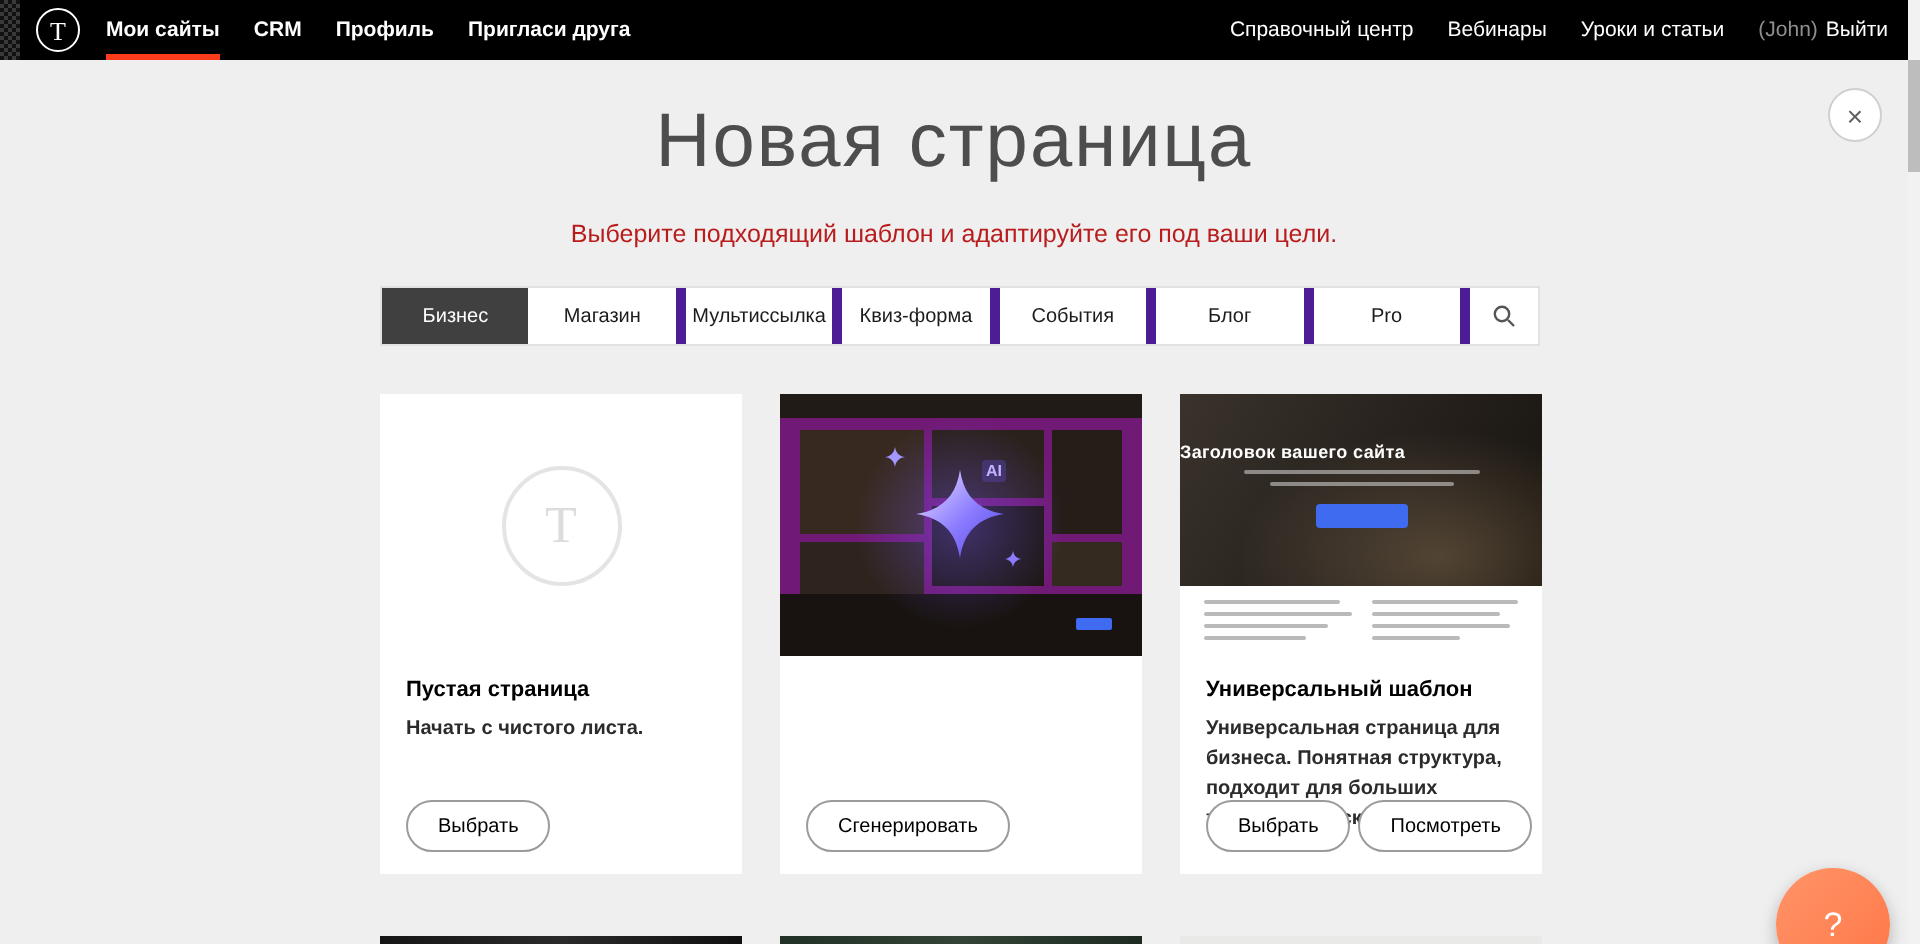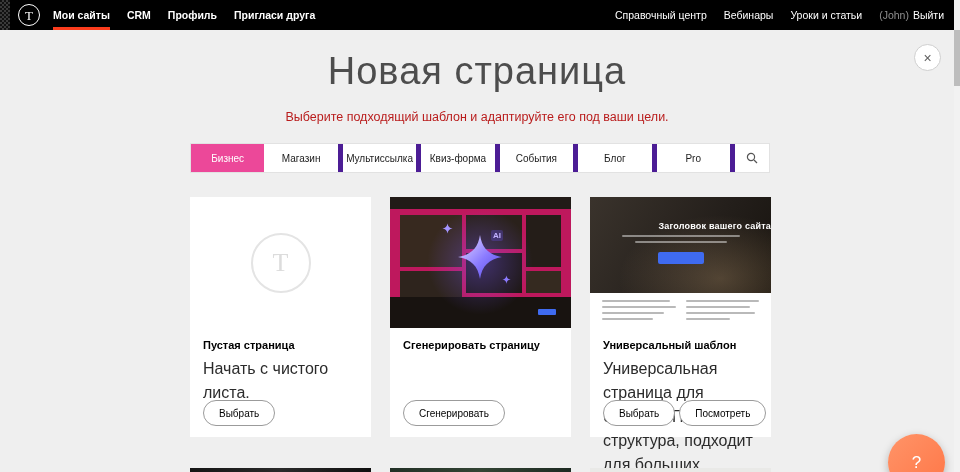--- a/index.html
+++ b/index.html
@@ -36,56 +36,56 @@
   .page-title { position:absolute; left:0; top:20px; width:954px; text-align:center;
     font-size:38px; font-weight:300; color:#4d4d4d; letter-spacing:1px; }
   .page-subtitle { position:absolute; left:0; top:80px; width:954px; text-align:center;
     font-size:12.5px; color:#b91c1c; }
 
   
   .tabs { position:absolute; left:190px; top:113px; width:580px; height:30px; display:flex;
     background:#fff; border:1px solid #e2e2e2; }
   .tab { flex:1; display:flex; align-items:center; justify-content:center; font-size:10px; color:#1c1c1c;
     border-right:5px solid #4c1d95; cursor:pointer; white-space:nowrap; }
-  .tab.active { background:#ec4899; color:#fff; border-right:none; }
+  .tab.active { background:#404040; color:#fff; border-right:none; }
   .search-cell { flex:0 0 34px; display:flex; align-items:center; justify-content:center; cursor:pointer; }
 
   
   .card { position:absolute; top:167px; width:181px; height:240px; background:#fff; }
   .card-media { position:relative; height:131px; overflow:hidden; }
   .card-body { padding:11px 13px 0; }
   .card-title { font-size:11px; font-weight:bold; color:#000; margin-bottom:6px; }
-  .card-desc { font-size:16px; color:#2b2b2b; line-height:1.5; }
+  .card-desc { font-size:10px; color:#2b2b2b; line-height:1.5;font-weight:bold; }
   .card-actions { position:absolute; left:13px; bottom:11px; display:flex; gap:4px; }
   .pill-btn { height:26px; padding:0 15px; border:1px solid #9b9b9b; border-radius:16px; background:#fff;
     font-size:10px; color:#000; display:flex; align-items:center; cursor:pointer; font-family:inherit; white-space:nowrap; }
 
   
   .ghost-circle { position:absolute; left:50%; top:50%; transform:translate(-50%,-50%);
     width:60px; height:60px; border:2px solid #e4e4e4; border-radius:50%;
     display:flex; align-items:center; justify-content:center; }
   .ghost-circle span { font-family:"Liberation Serif", serif; font-size:26px; color:#dcdcdc; line-height:1; }
 
   
-  .gen-media { background:#be185d;padding-left:24px; }
+  .gen-media { background:#701a75;padding-left:24px; }
   .gb { position:absolute; }
   .glow { position:absolute; left:30px; top:5px; width:120px; height:120px;
     background:radial-gradient(circle, rgba(124,92,255,.38), rgba(124,92,255,0) 62%); }
   .star-main { position:absolute; left:66px; top:36px; }
   .star-s1 { position:absolute; left:52px; top:26px; }
   .star-s2 { position:absolute; left:112px; top:78px; }
   .ai-badge { position:absolute; left:101px; top:33px; font-size:8px; font-weight:bold; color:#c3b3ff;
     background:rgba(94,74,210,.35); border-radius:2px; padding:0 2px; line-height:11px; }
 
   
   .preview-hero { position:relative; height:96px;
     background:linear-gradient(120deg,#3a332c,#241f1b 60%,#17130e); }
   .preview-hero::before { content:""; position:absolute; inset:0;
     background:radial-gradient(ellipse at 72% 85%, rgba(214,176,128,.28), transparent 55%); }
-  .preview-heading { position:relative; padding-top:24px; text-align:right; color:#fff;
+  .preview-heading { position:relative; padding-top:24px; text-align:left; color:#fff;
     font-size:9px; font-weight:bold; letter-spacing:.2px; }
   .hero-bar { position:relative; height:2px; background:rgba(255,255,255,.45); border-radius:1px; margin:4px auto 0; }
   .hero-btn { position:relative; width:46px; height:12px; border-radius:2px; background:#3f6bf0; margin:9px auto 0; }
   .preview-body { height:35px; background:#fff; display:flex; gap:10px; padding:7px 12px 0; }
   .pcol { flex:1; }
   .tbar { height:2px; background:#b9b9b9; border-radius:1px; margin-bottom:4px; }
 
   
   .strip { position:absolute; top:438px; width:181px; height:8px; }
   .strip-1 { background:linear-gradient(90deg,#151515,#2a2a2a,#101010); }
@@ -193,21 +193,20 @@
         </svg>
         <svg class="star-s1" width="11" height="11" viewBox="0 0 48 48">
           <path d="M24 2 C26 15 33 22 46 24 C33 26 26 33 24 46 C22 33 15 26 2 24 C15 22 22 15 24 2 Z" fill="#a495ff"></path>
         </svg>
         <svg class="star-s2" width="9" height="9" viewBox="0 0 48 48">
           <path d="M24 2 C26 15 33 22 46 24 C33 26 26 33 24 46 C22 33 15 26 2 24 C15 22 22 15 24 2 Z" fill="#8d7bff"></path>
         </svg>
         <span class="ai-badge">AI</span>
       </div>
       <div class="card-body">
-        <div class="card-title">Сгенерировать страницу</div>
       </div>
       <div class="card-actions">
         <button class="pill-btn">Сгенерировать</button>
       </div>
     </section>
 
     <section class="card" style="left:590px;">
       <div class="card-media">
         <div class="preview-hero">
           <div class="preview-heading">Заголовок вашего сайта</div>

